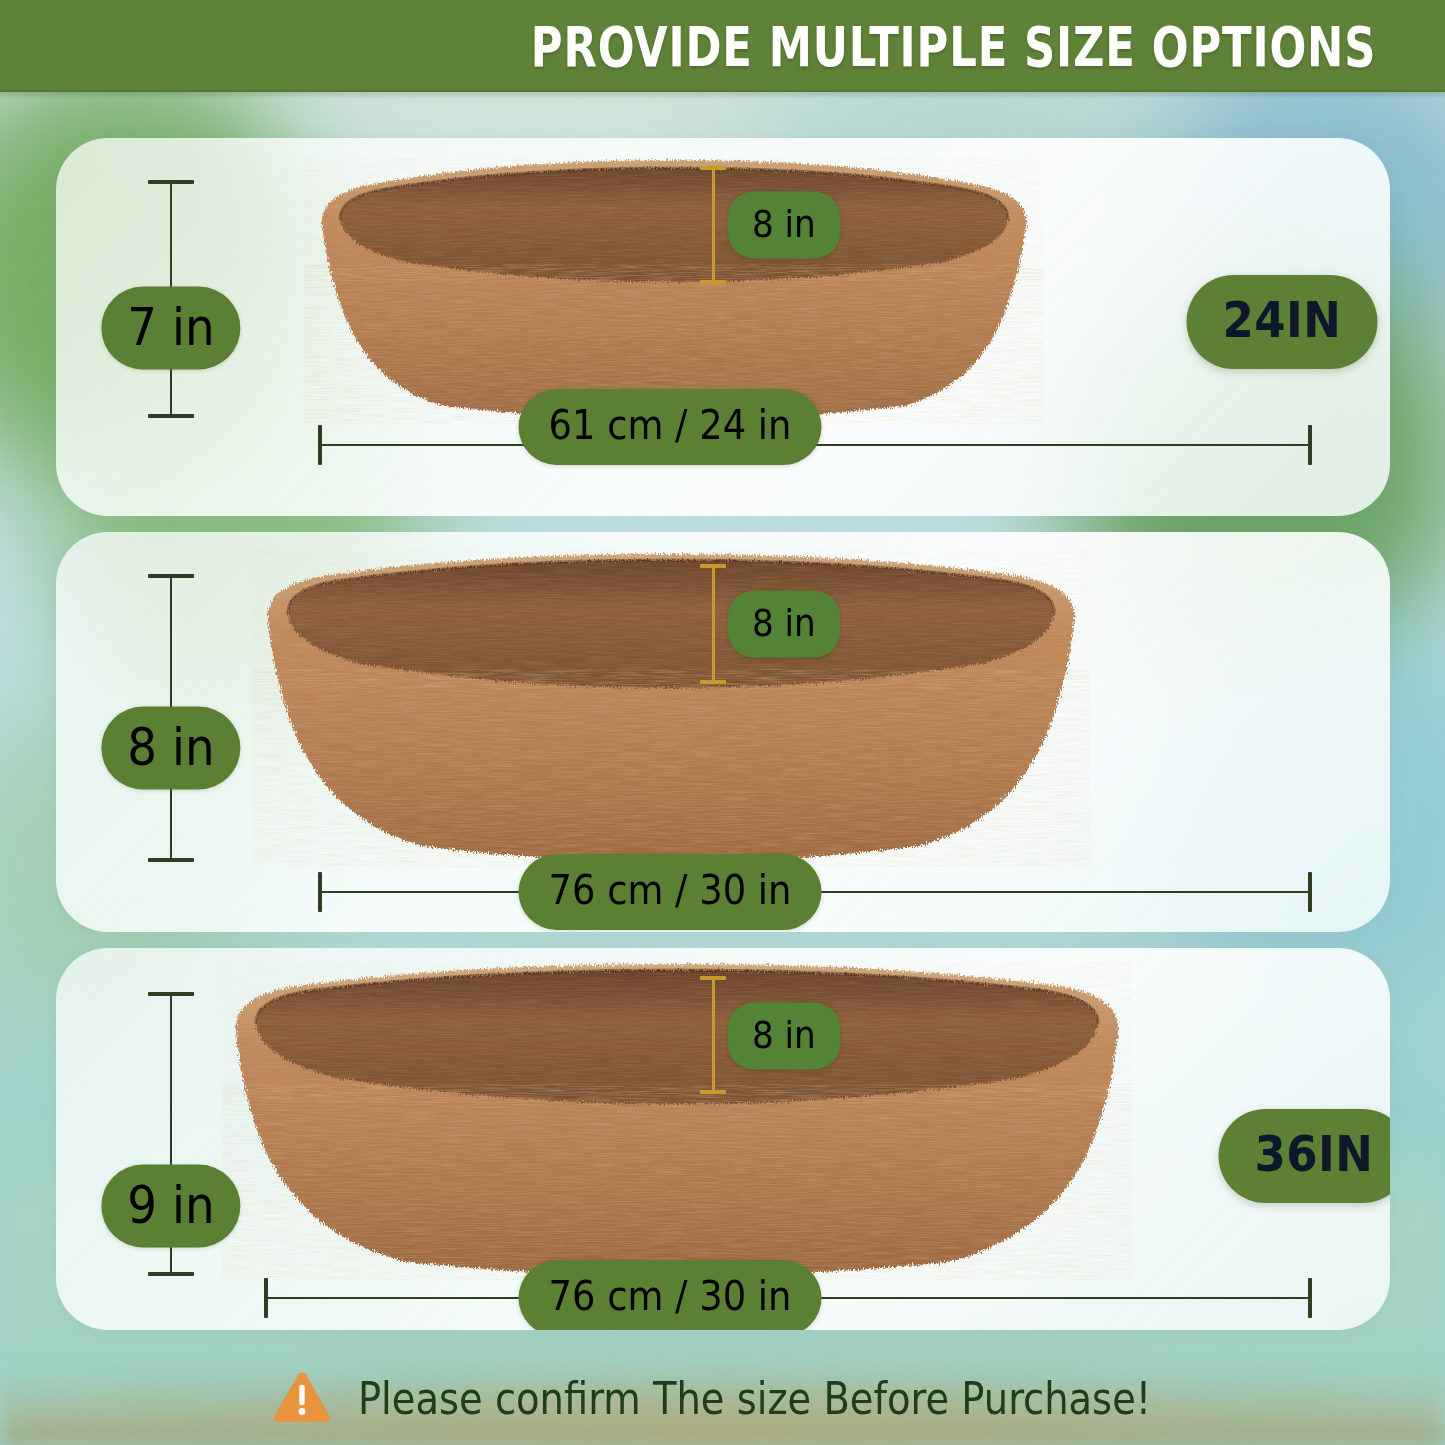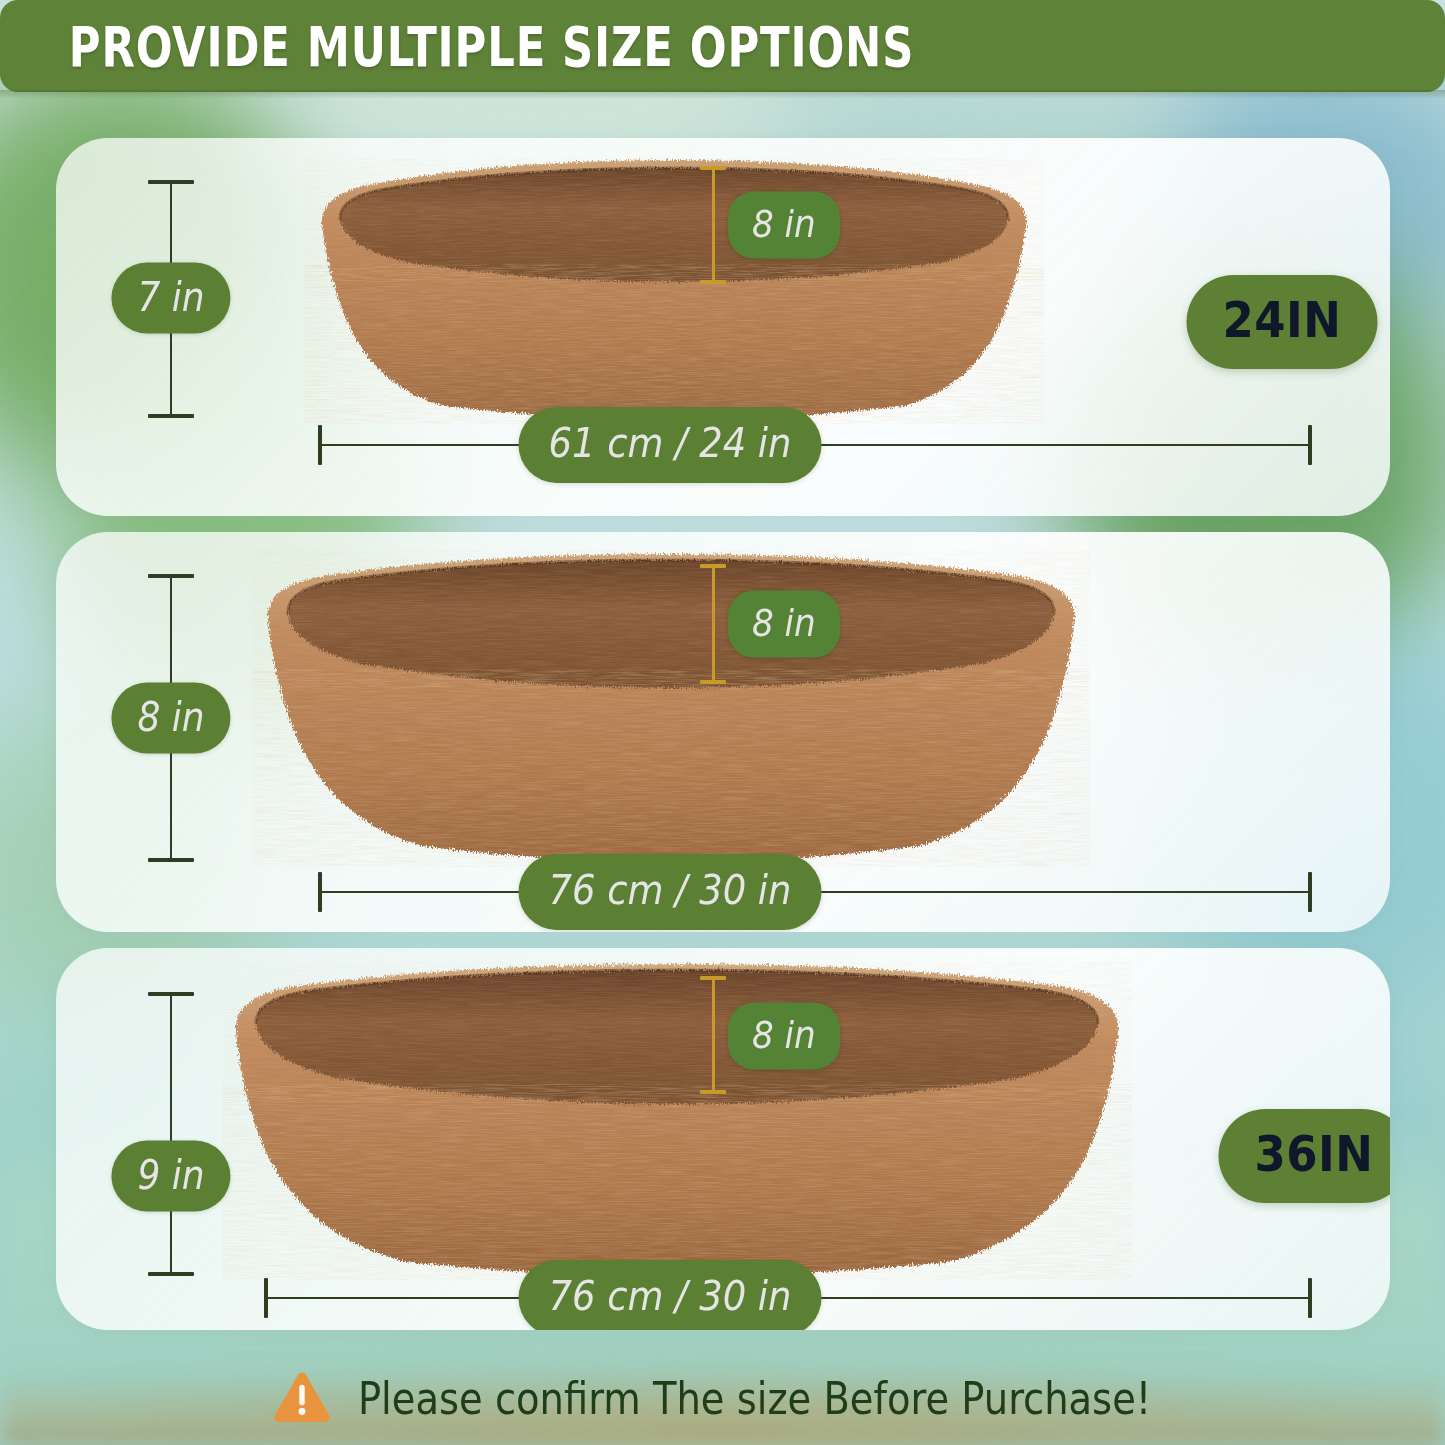--- a/index.html
+++ b/index.html
@@ -36,21 +36,21 @@
   .bg-bottom-warm {
     position:absolute; left:0; right:0; bottom:0; height:90px;
     background:radial-gradient(ellipse 60% 120% at 50% 120%, rgba(186,160,92,.85) 0%, rgba(172,168,124,.45) 55%, rgba(160,190,170,0) 100%);
     filter:blur(18px);
   }
 
   
   .header {
     position:absolute; left:0; top:0; width:1445px; height:92px; z-index:6;
     background:#5e8237;
-    display:flex; align-items:center; justify-content:flex-start;border-radius:18px;
+    display:flex; align-items:center; justify-content:flex-end;
   }
   .header::after{
     content:""; position:absolute; left:0; right:0; bottom:-7px; height:9px;
     background:linear-gradient(180deg, rgba(60,85,30,.28), rgba(60,85,30,0));
   }
   .header-title {
     color:#fff; font-size:56px; font-weight:bold; letter-spacing:1px;
     font-family:"Liberation Sans Narrow","DejaVu Sans Condensed","Liberation Sans",sans-serif;
     transform:scaleX(.86); white-space:nowrap;
     text-shadow:0 2px 3px rgba(0,0,0,.18);
@@ -92,27 +92,28 @@
   .hdim .cap {
     position:absolute; top:50%; width:4px; height:40px; margin-top:-20px;
     background:#2f3d22; border-radius:1px;
   }
   .hdim .cap-l { left:0; }
   .hdim .cap-r { right:0; }
 
   
   .pill {
     position:absolute; display:flex; align-items:center; justify-content:center;
-    background:#5b8033; color:#e5e5e5; border-radius:999px;
+    background:#5b8033; color:#000000; border-radius:999px;
     font-family:"Liberation Sans Narrow","DejaVu Sans Condensed","Liberation Sans",sans-serif;
-    white-space:nowrap; line-height:1;font-style:italic;
+    white-space:nowrap; line-height:1;
   }
   .pill-h { 
-    font-size:40px; padding:14px 26px 17px; transform:translate(-50%,-50%);
+    font-size:52px; padding:14px 26px 17px; transform:translate(-50%,-50%);
     box-shadow:0 1px 4px rgba(40,70,20,.18);
+    margin-top:30px;
   }
   .pill-w { 
     font-size:41px; padding:16px 30px 19px; transform:translate(-50%,-50%);
     box-shadow:0 1px 5px rgba(40,70,20,.20);
   }
   .pill-inner { 
     font-size:38px; padding:13px 24px 16px; border-radius:26px;
     transform:translate(0,-50%); background:#558335;
     box-shadow:0 1px 4px rgba(30,60,15,.25);
   }
@@ -234,21 +235,21 @@
       <div class="cap cap-t"></div>
       <div class="cap cap-b"></div>
     </div>
     <div class="pill pill-h" style="left:115px; top:160px;">7 in</div>
 
     <div class="hdim" style="left:262px; right:78px; top:287px;">
       <div class="line"></div>
       <div class="cap cap-l"></div>
       <div class="cap cap-r"></div>
     </div>
-    <div class="pill pill-w" style="left:614px; top:307px;">61 cm / 24 in</div>
+    <div class="pill pill-w" style="left:614px; top:289px;">61 cm / 24 in</div>
 
     <div class="badge" style="left:1226px; top:184px;">24IN</div>
   </div>
 
   <div class="card card-2">
 
     <div class="basket" style="left:196px; top:18px; width:838px; height:318px;">
       <svg viewBox="0 0 838 318" preserveAspectRatio="none">
         <defs>
           <linearGradient id="g2in" x1="0" y1="0" x2="0" y2="1">

